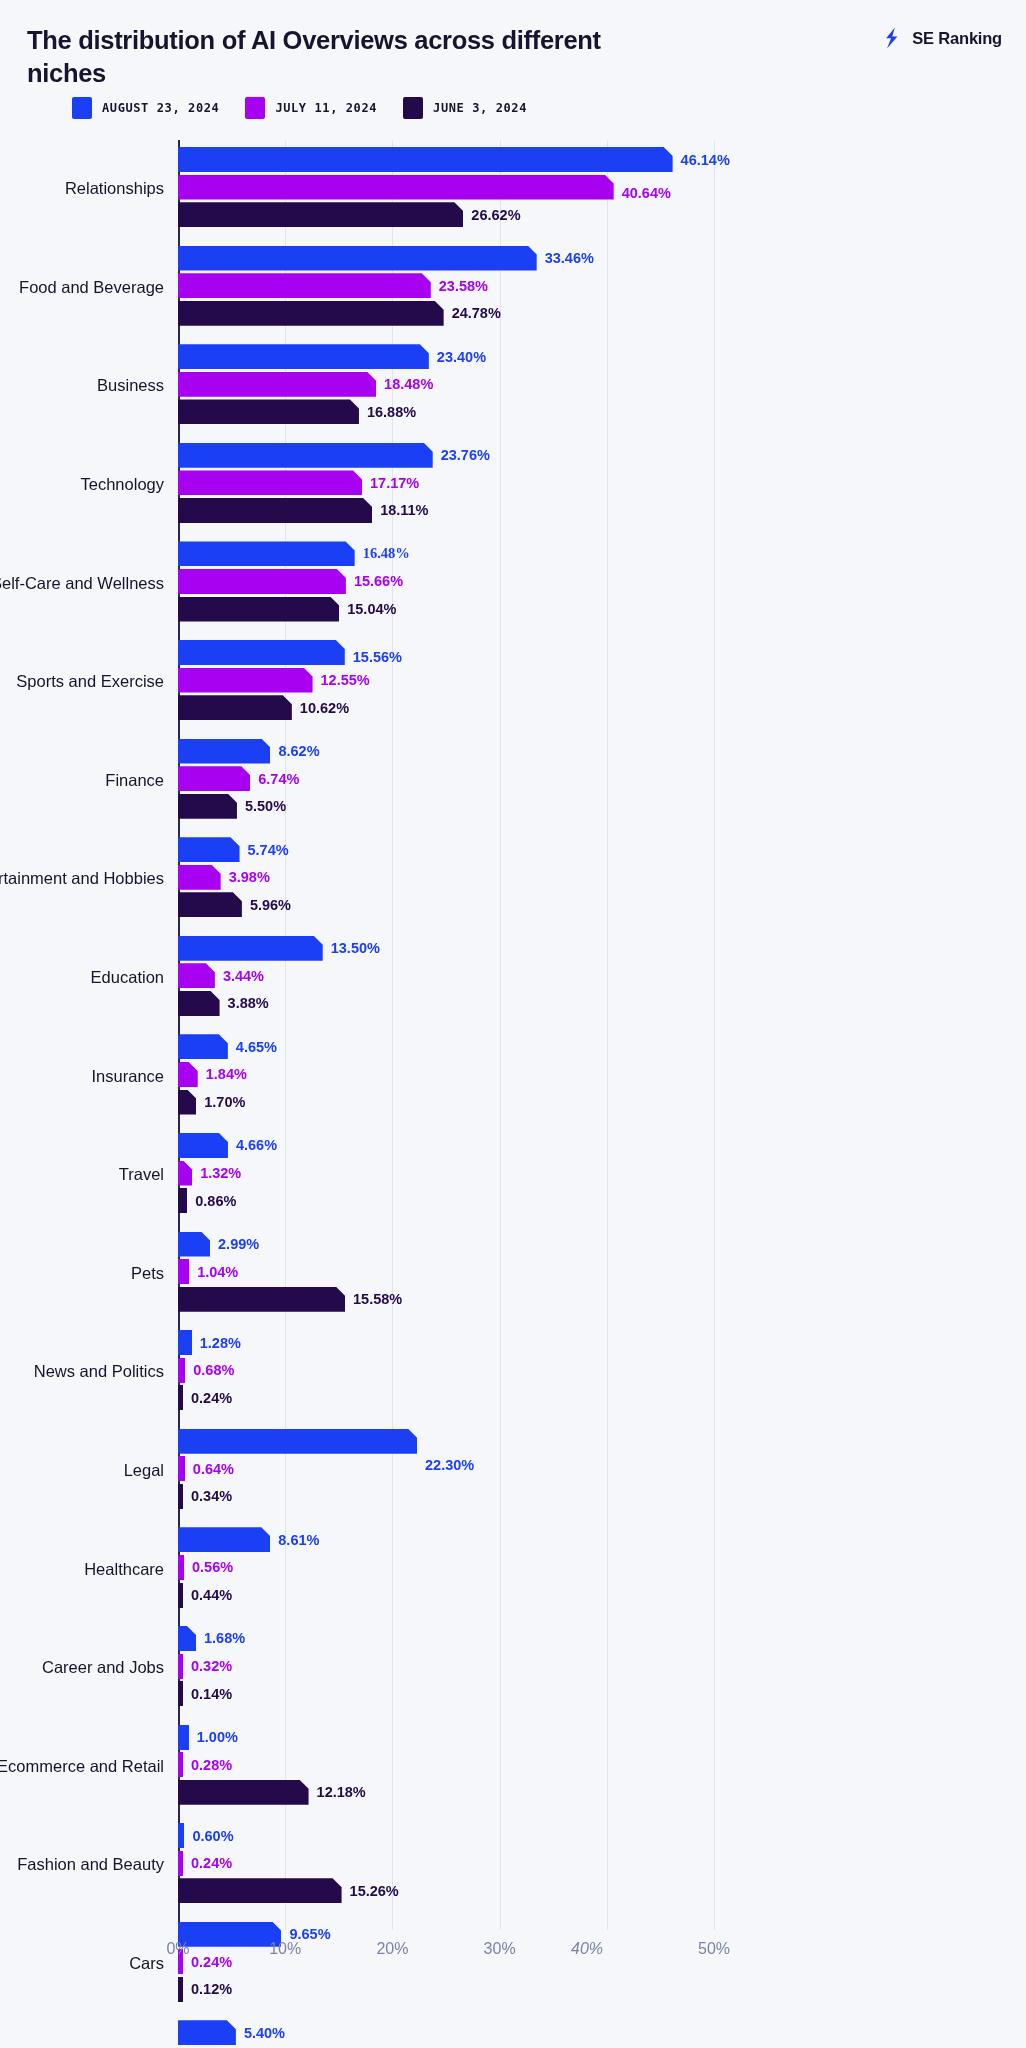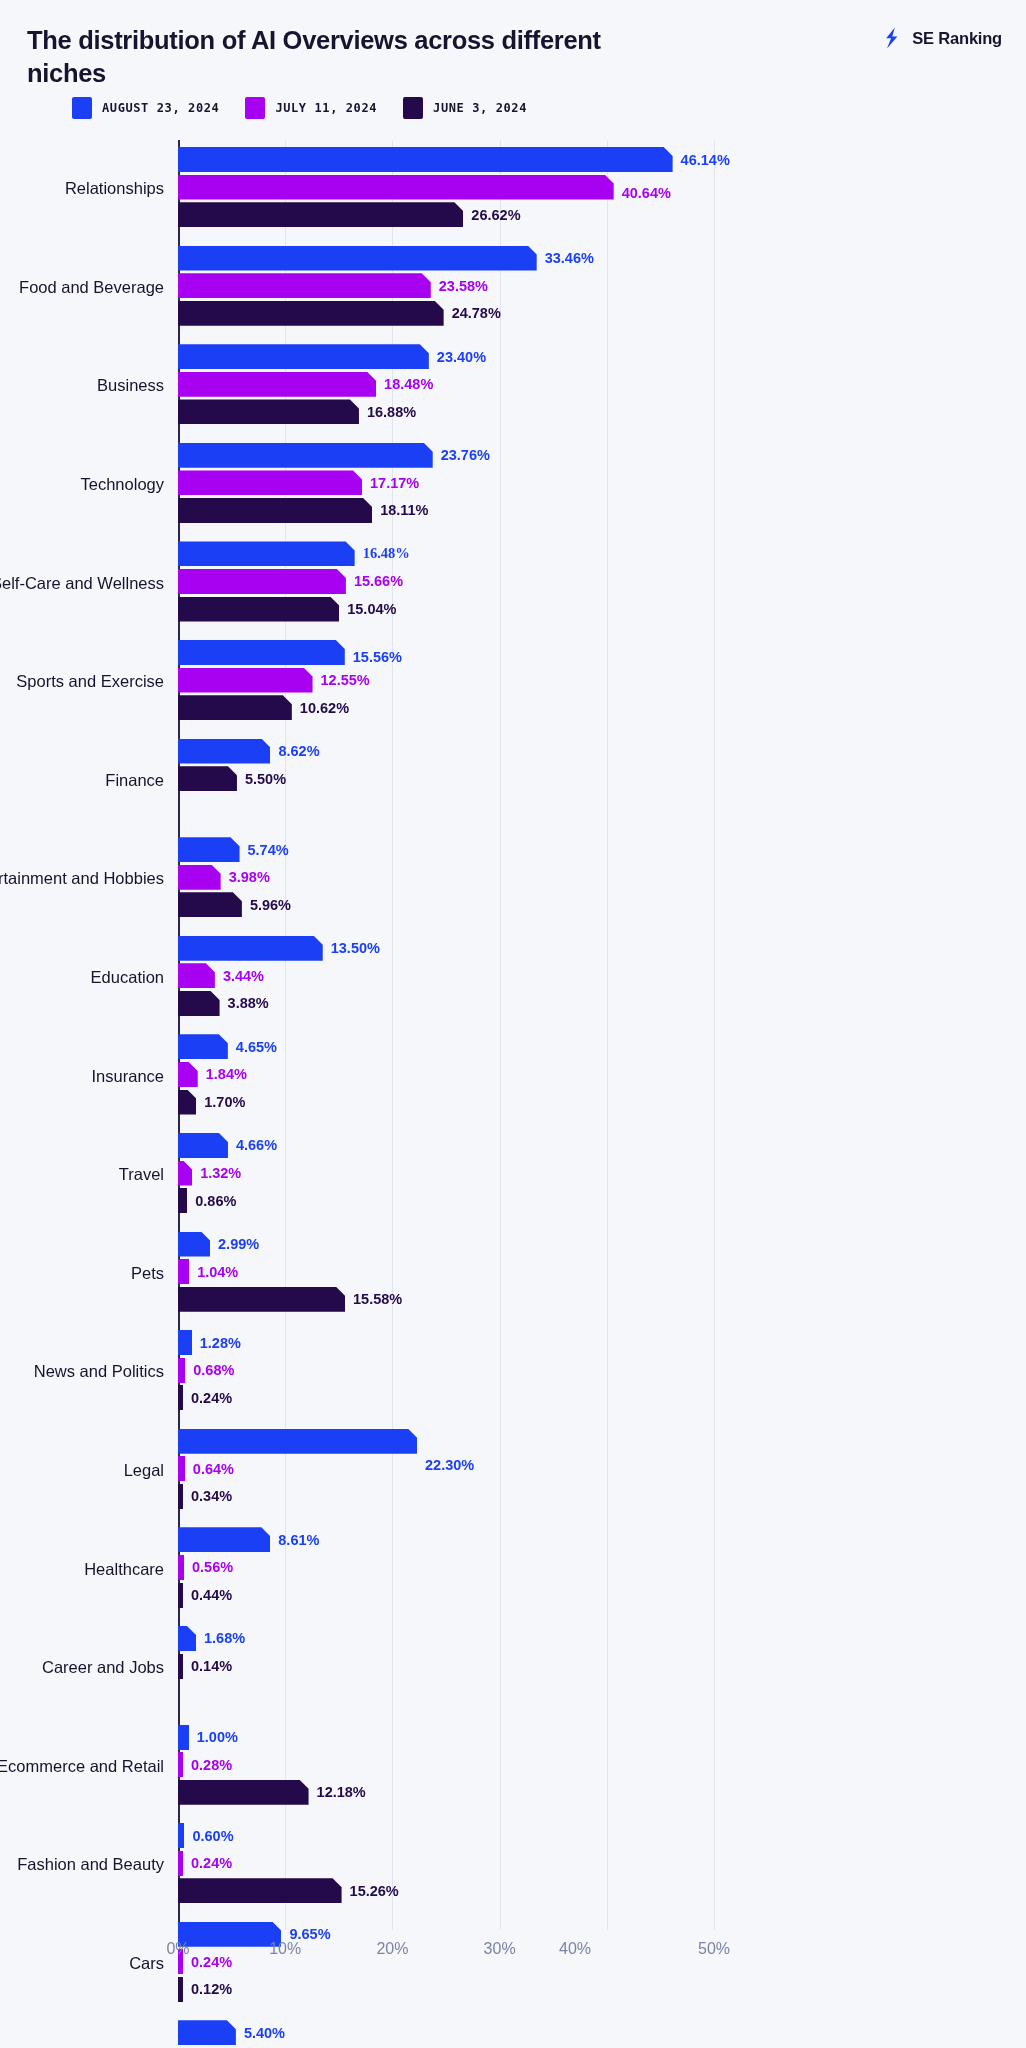--- a/index.html
+++ b/index.html
@@ -314,20 +314,24 @@
           </div>
         </div>
         <div class="row">
           <div class="cat-label">Finance</div>
           <div class="bars">
             <div class="barline">
               <div class="bar" style="width: 92.4064px; background: rgb(27, 63, 245);"></div>
               <span class="bar-value" style="color: rgb(27, 63, 245);">8.62%</span>
             </div>
             <div class="barline">
+              <div class="bar" style="width: 72.2528px; background: rgb(168, 0, 240);"></div>
+              <span class="bar-value" style="color: rgb(168, 0, 240);">6.74%</span>
+            </div>
+            <div class="barline">
               <div class="bar" style="width: 58.96px; background: rgb(36, 10, 74);"></div>
               <span class="bar-value" style="color: rgb(36, 10, 74);">5.50%</span>
             </div>
           </div>
         </div>
         <div class="row">
           <div class="cat-label">Entertainment and Hobbies</div>
           <div class="bars">
             <div class="barline">
               <div class="bar" style="width: 61.5328px; background: rgb(27, 63, 245);"></div>
@@ -461,20 +465,24 @@
               <span class="bar-value" style="color: rgb(36, 10, 74);">0.44%</span>
             </div>
           </div>
         </div>
         <div class="row">
           <div class="cat-label">Career and Jobs</div>
           <div class="bars">
             <div class="barline">
               <div class="bar" style="width: 18.0096px; background: rgb(27, 63, 245);"></div>
               <span class="bar-value" style="color: rgb(27, 63, 245);">1.68%</span>
+            </div>
+            <div class="barline">
+              <div class="bar tiny" style="width: 5px; background: rgb(168, 0, 240);"></div>
+              <span class="bar-value" style="color: rgb(168, 0, 240);">0.32%</span>
             </div>
             <div class="barline">
               <div class="bar tiny" style="width: 5px; background: rgb(36, 10, 74);"></div>
               <span class="bar-value" style="color: rgb(36, 10, 74);">0.14%</span>
             </div>
           </div>
         </div>
         <div class="row">
           <div class="cat-label">Ecommerce and Retail</div>
           <div class="bars">
@@ -536,18 +544,18 @@
               <div class="bar tiny" style="width: 5px; background: rgb(168, 0, 240);"></div>
             </div>
           </div>
         </div>
       </div>
     <div class="xaxis" id="xaxis">
         <div class="xtick" style="left: 178px;">0%</div>
         <div class="xtick" style="left: 285.2px;">10%</div>
         <div class="xtick" style="left: 392.4px;">20%</div>
         <div class="xtick" style="left: 499.6px;">30%</div>
-        <div class="xtick" style="left: 575px;">40%</div>
+        <div class="xtick" style="left: 587px; font-style: italic;">40%</div>
         <div class="xtick" style="left: 714px;">50%</div>
       </div>
   </div>
 
 </div>
 
 </body></html>

